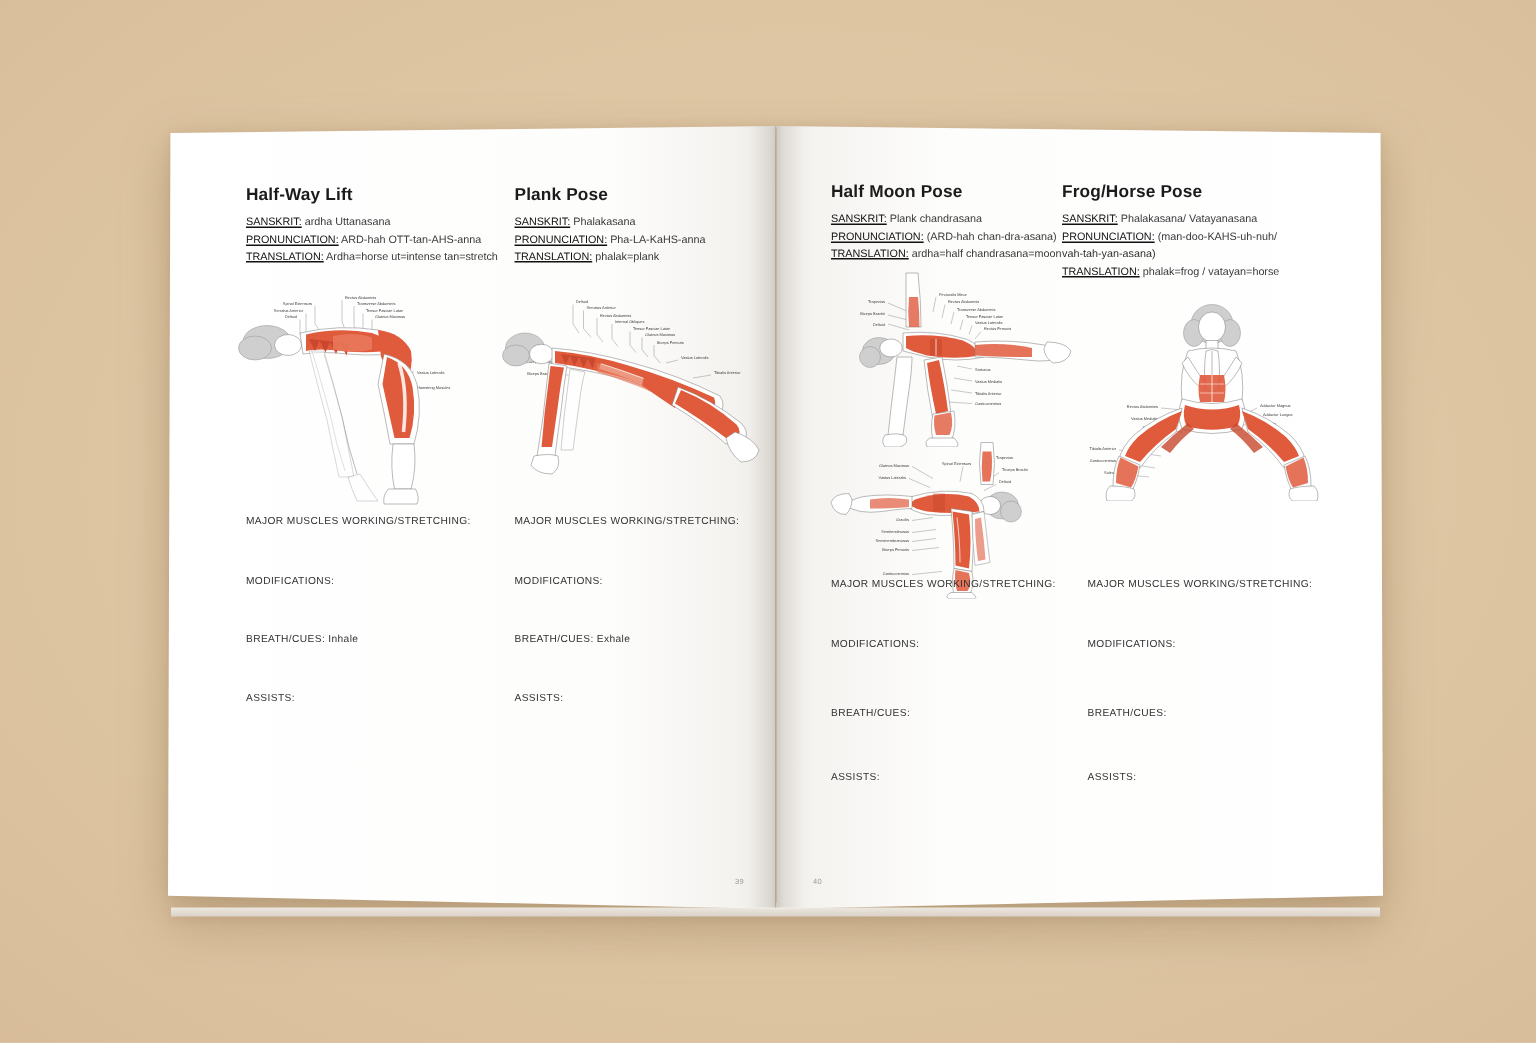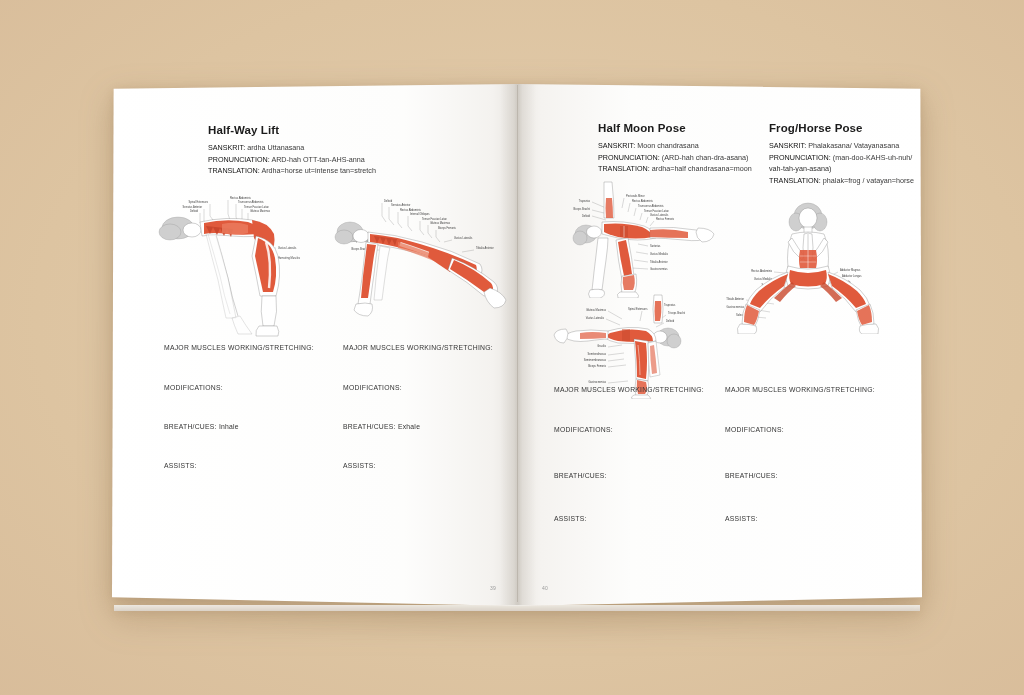--- a/index.html
+++ b/index.html
@@ -86,35 +86,35 @@
     left: 2px;
     bottom: -5px;
     width: 806px;
     height: 6px;
     background: linear-gradient(to bottom, #f2efea, #ddd8d0);
     opacity: 0.9;
     pointer-events: none;
   }
 
   
-  .entry { position: absolute; margin-left: 44px; }
+  .entry { position: absolute; }
   .pose-title {
     font-size: 11.5px;
     font-weight: bold;
     color: #1b1b1b;
     letter-spacing: 0.1px;
     margin: 0 0 6px 0;
   }
   .meta-line {
     font-size: 7.2px;
     color: #2e2e2e;
     line-height: 1.62;
     white-space: nowrap;
   }
-  .meta-key { color: #111; }
+  .meta-key { color: #111; text-decoration: underline; }
   .meta-val { color: #3a3a3a; }
 
   .fields { position: absolute; }
   .field-line {
     font-size: 6.8px;
     color: #333;
     letter-spacing: 0.25px;
     white-space: nowrap;
   }
 
@@ -243,20 +243,35 @@
     <div class="field-line" style="position:absolute; top:79px;">
       <span>BREATH/CUES:</span>
       <span>Inhale</span>
     </div>
     <div class="field-line" style="position:absolute; top:118px;">
       <span>ASSISTS:</span>
       <span></span>
     </div>
   </div>
 
+  <div class="entry" style="left:231px; top:40px; width:170px;">
+    <div class="pose-title">Plank Pose</div>
+    <div class="meta-line">
+      <span class="meta-key">SANSKRIT:</span>
+      <span class="meta-val">Phalakasana</span>
+    </div>
+    <div class="meta-line">
+      <span class="meta-key">PRONUNCIATION:</span>
+      <span class="meta-val">Pha-LA-KaHS-anna</span>
+    </div>
+    <div class="meta-line">
+      <span class="meta-key">TRANSLATION:</span>
+      <span class="meta-val">phalak=plank</span>
+    </div>
+  </div>
 
   <div class="illus" style="left:222px; top:108px;">
     <svg width="180" height="130" viewBox="0 0 180 130">
       <g class="lead">
         <path d="M48,11 L48,24 L52,30"></path>
         <path d="M55,15 L55,27 L60,33"></path>
         <path d="M64,20 L64,31 L68,36"></path>
         <path d="M74,24 L74,34 L78,39"></path>
         <path d="M86,29 L86,38 L90,43"></path>
         <path d="M94,33 L94,41 L98,46"></path>
@@ -328,21 +343,21 @@
       <span></span>
     </div>
   </div>
 
   <div class="page-num" style="left:378px; bottom:15px;">39</div>
 
   <div class="entry" style="left:442px; top:38px; width:175px;">
     <div class="pose-title">Half Moon Pose</div>
     <div class="meta-line">
       <span class="meta-key">SANSKRIT:</span>
-      <span class="meta-val">Moon chandrasana</span>
+      <span class="meta-val">Plank chandrasana</span>
     </div>
     <div class="meta-line">
       <span class="meta-key">PRONUNCIATION:</span>
       <span class="meta-val">(ARD-hah chan-dra-asana)</span>
     </div>
     <div class="meta-line">
       <span class="meta-key">TRANSLATION:</span>
       <span class="meta-val">ardha=half chandrasana=moon</span>
     </div>
   </div>
@@ -488,21 +503,21 @@
     <div class="field-line" style="position:absolute; top:86px;">
       <span>BREATH/CUES:</span>
       <span></span>
     </div>
     <div class="field-line" style="position:absolute; top:129px;">
       <span>ASSISTS:</span>
       <span></span>
     </div>
   </div>
 
-  <div class="entry" style="left:613px; top:38px; width:180px;">
+  <div class="entry" style="left:596px; top:38px; width:180px;">
     <div class="pose-title">Frog/Horse Pose</div>
     <div class="meta-line">
       <span class="meta-key">SANSKRIT:</span>
       <span class="meta-val">Phalakasana/ Vatayanasana</span>
     </div>
     <div class="meta-line">
       <span class="meta-key">PRONUNCIATION:</span>
       <span class="meta-val">(man-doo-KAHS-uh-nuh/</span>
     </div>
     <div class="meta-line">vah-tah-yan-asana)</div>

